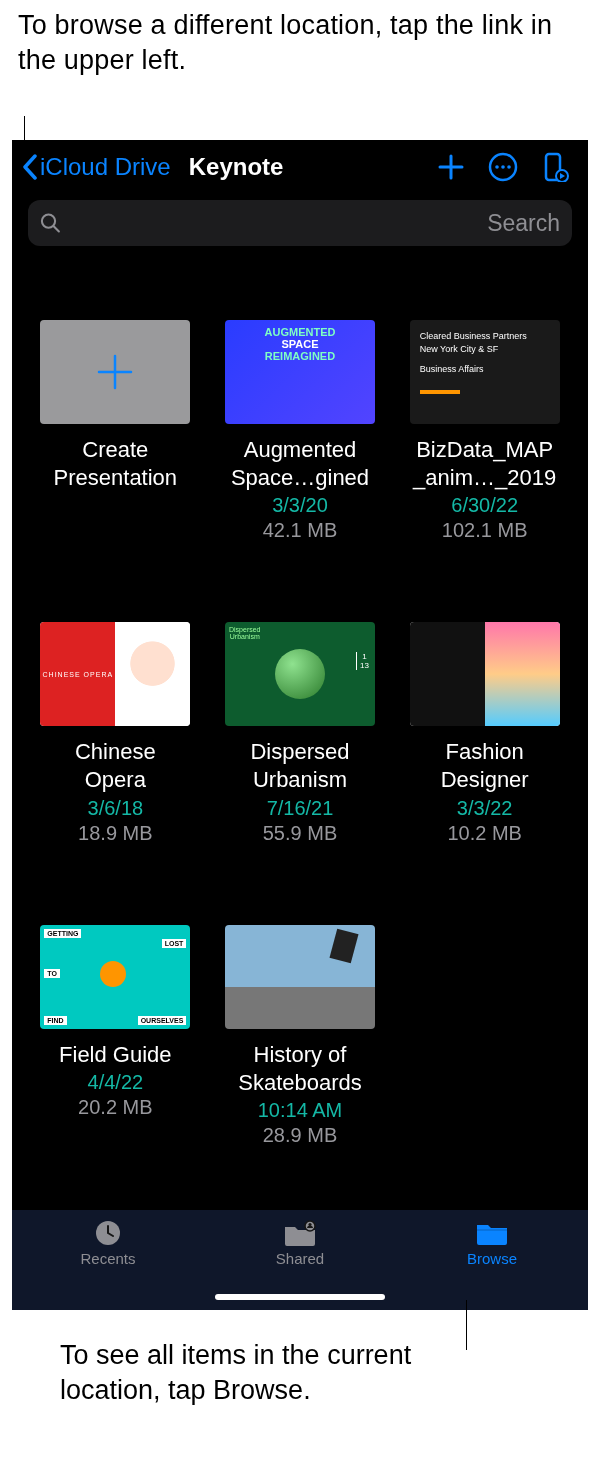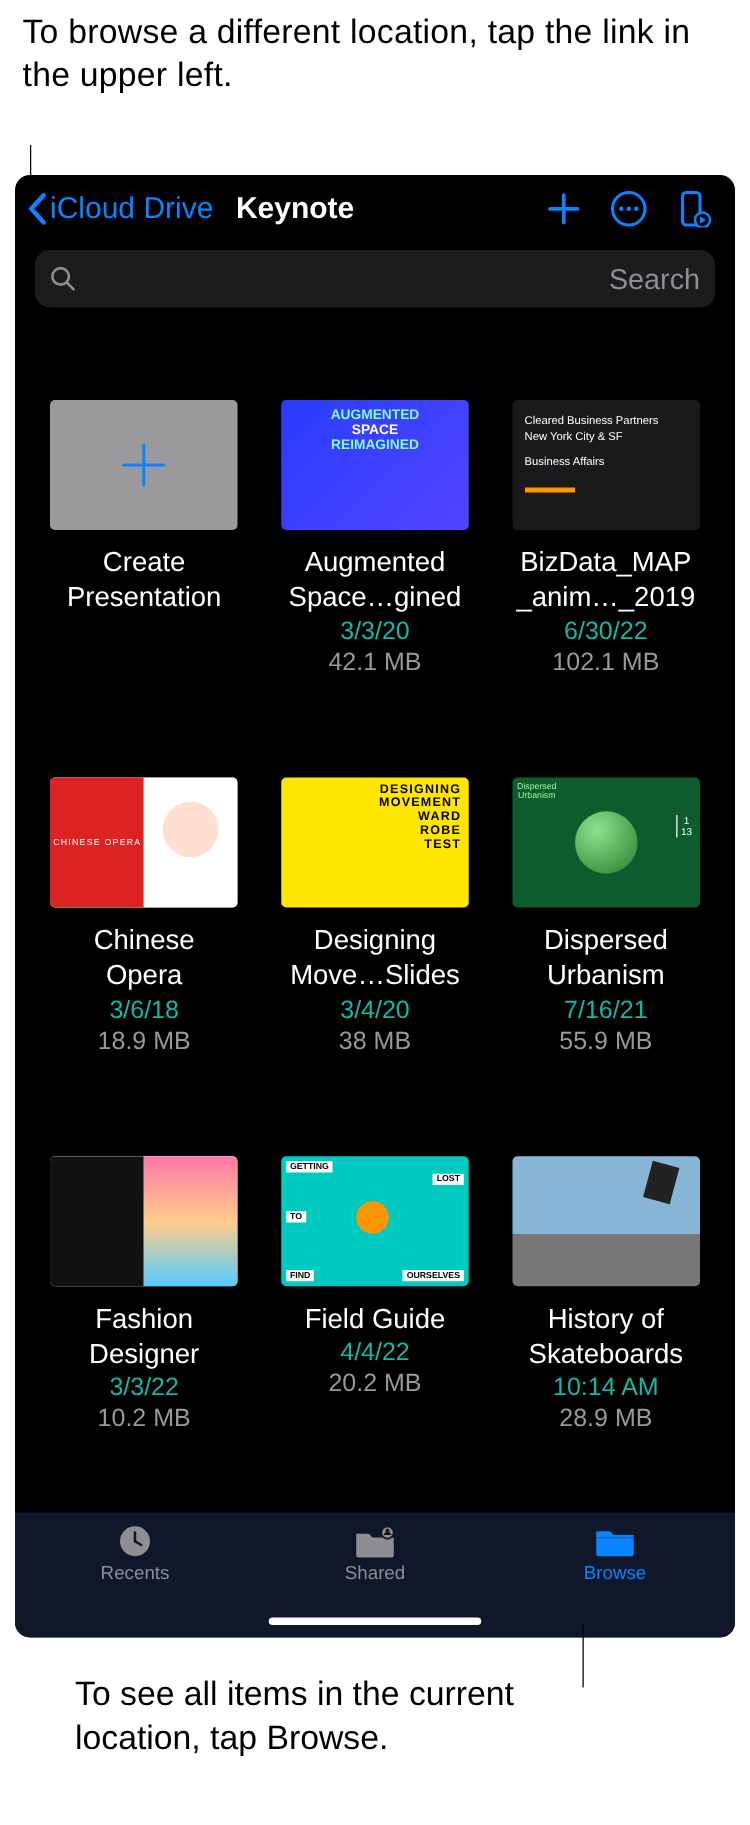--- a/index.html
+++ b/index.html
@@ -25,21 +25,21 @@
       height: 46px;
       background: #000;
     }
     .phone {
       position: absolute;
       left: 12px;
       top: 140px;
       width: 576px;
       height: 1170px;
       background: #000;
-      border-radius: 12px;
+      border-radius: 0;
       overflow: hidden;
       color: #fff;
     }
     .nav-bar {
       display: flex;
       align-items: center;
       height: 54px;
       padding: 0 10px;
       gap: 6px;
     }
@@ -298,32 +298,20 @@
         <div class="red">
             <span>CHINESE OPERA</span>
           </div>
         <div class="face"></div>
       </div>
       <div class="tile-name two"><span>Chinese</span><br><span>Opera</span></div>
       <div class="tile-date">3/6/18</div>
       <div class="tile-size">18.9 MB</div>
     </div>
 
-    <div class="tile">
-      <div class="thumb th-design">
-        <div>DESIGNING</div>
-        <div>MOVEMENT</div>
-        <div>WARD</div>
-        <div>ROBE</div>
-        <div>TEST</div>
-      </div>
-      <div class="tile-name two"><span>Designing</span><br><span>Move…Slides</span></div>
-      <div class="tile-date">3/4/20</div>
-      <div class="tile-size">38 MB</div>
-    </div>
 
     <div class="tile">
       <div class="thumb th-urban">
         <div class="label"><span>Dispersed</span><br><span>Urbanism</span></div>
         <div class="globe"></div>
         <div class="frac" style="white-space:pre">1
 13</div>
       </div>
       <div class="tile-name two"><span>Dispersed</span><br><span>Urbanism</span></div>
       <div class="tile-date">7/16/21</div>

